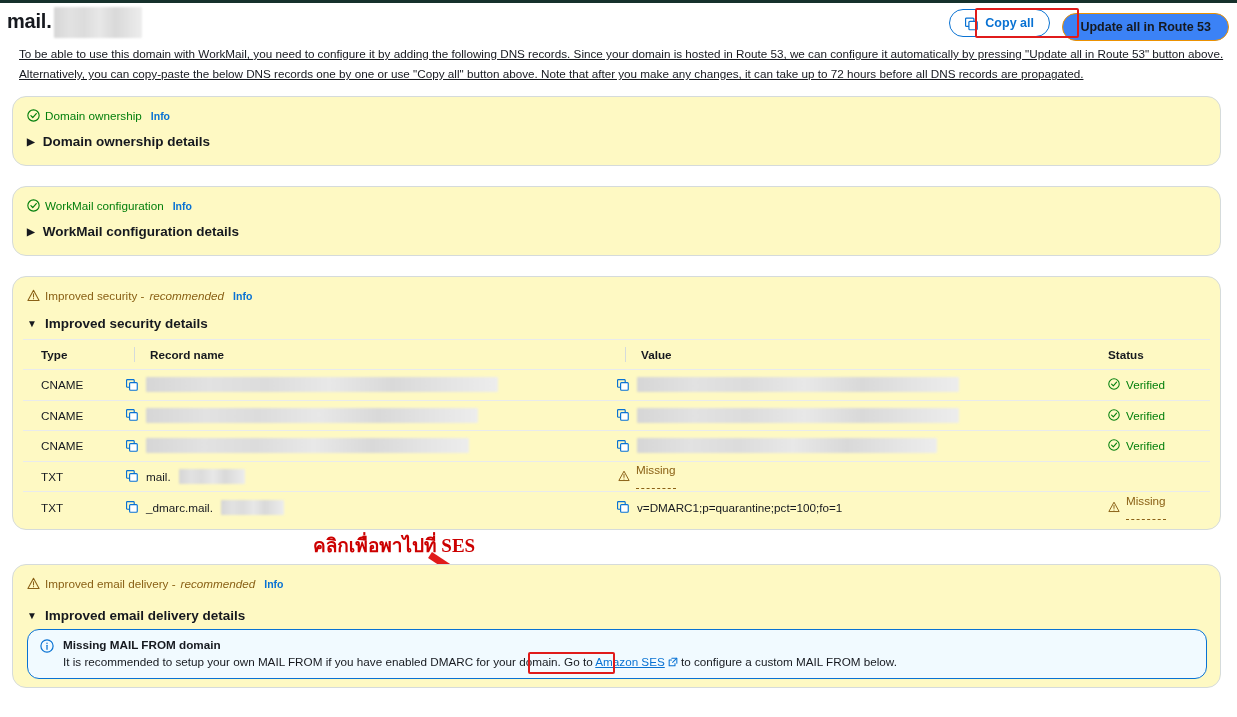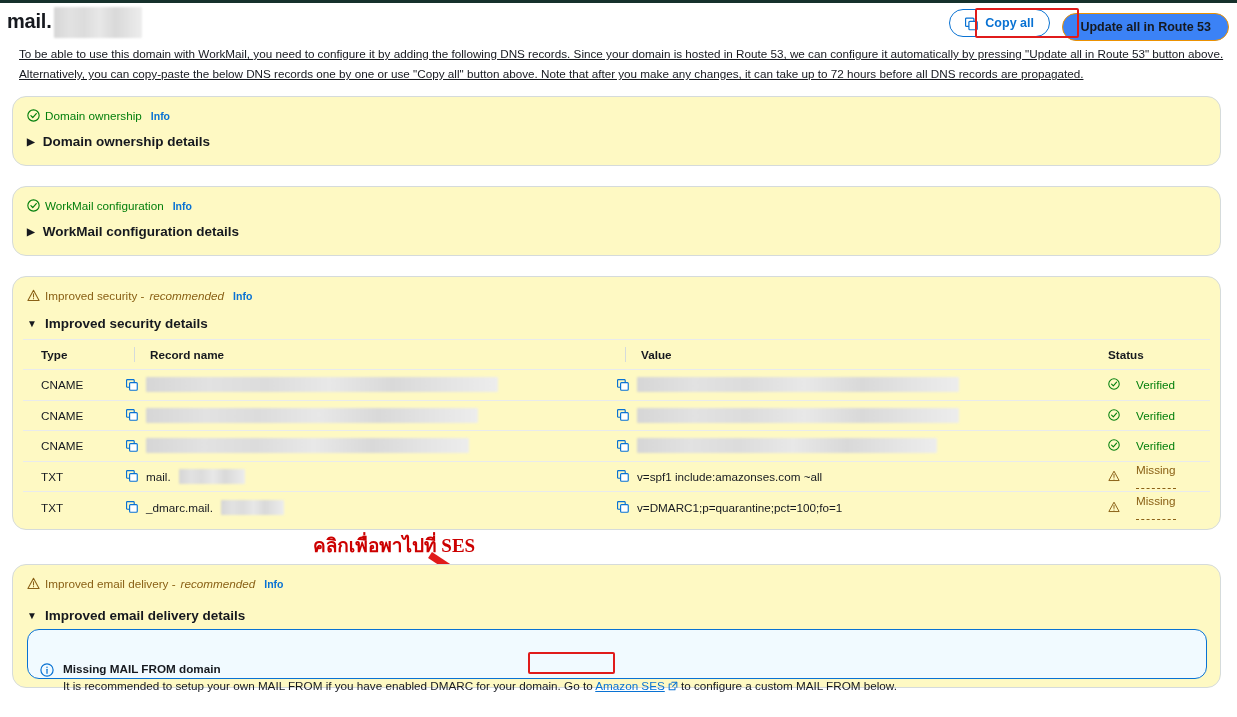--- a/index.html
+++ b/index.html
@@ -110,32 +110,32 @@
   .trow:last-child { border-bottom: none; }
   .c-type  { width: 93px; padding-left: 18px; }
   .c-name  { width: 491px; position: relative; padding-left: 10px; display:flex; align-items:center; gap:8px; }
   .c-val   { width: 490px; position: relative; padding-left: 10px; display:flex; align-items:center; gap:8px; }
   .c-stat  { flex: 1; padding-left: 11px; }
   .trow.head .c-name, .trow.head .c-val { padding-left: 18px; }
   .vdiv { border-left: 1px solid #d5dbdb; height: 15px; margin-right: 7px; }
   .copy-ic { width: 12px; height: 12px; flex: 0 0 12px; display:inline-flex; cursor:pointer; }
   .cellred { height: 15px; }
   .val-txt { color: #16191f; white-space: nowrap; }
-  .st { display:flex; align-items:center; gap:15px; font-size: 11.7px; white-space: nowrap; }
+  .st { display:flex; align-items:center; gap:5px; font-size: 11.7px; white-space: nowrap; }
   .st.ok { color: #037f0c; }
   .st.miss { color: #8a6116; }
   .st.miss .lbl { border-bottom: 1px dashed #8a6116; padding-bottom: 12px; }
 
   
   .alert {
     position: absolute; left: 14px; top: 64px; width: 1180px; height: 50px;
     background: #f1faff; border: 1px solid #0972d3; border-radius: 12px;
     padding: 8px 12px;
   }
-  .alert-row { display: flex; gap: 9px; margin-top: 24px; }
+  .alert-row { display: flex; gap: 9px; }
   .alert-ico { width: 14px; height: 14px; flex: 0 0 14px; margin-top: 1px; }
   .alert-title { font-size: 11.7px; font-weight: bold; color:#16191f; }
   .alert-body { font-size: 11.7px; color:#16191f; margin-top: 3px; line-height: 15px; }
   .ses-link { color:#0972d3; text-decoration: underline; cursor: pointer; white-space: nowrap; }
   .ext-ic { display:inline-block; width:10px; height:10px; margin-left:3px; vertical-align:-1px; }
   #ses-ann { left: 528px; top: 652px; width: 87px; height: 22px; }
 
   
   .ann-text {
     position: absolute; left: 313px; top: 530px;
@@ -339,29 +339,20 @@
             <div class="c-type">TXT</div>
             <div class="c-name">
               <span class="copy-ic">
                 <svg viewBox="0 0 13 13" width="12" height="12">
                   <rect x="0.6" y="0.6" width="8.3" height="8.3" rx="1" fill="none" stroke="#0972d3" stroke-width="1.25"></rect>
                   <rect x="3.9" y="3.9" width="8.3" height="8.3" rx="1" fill="#fff" stroke="#0972d3" stroke-width="1.25"></rect>
                 </svg>
               </span>
               <span class="val-txt">mail.</span>
               <span class="redact cellred" style="width:66px"></span>
-            </div>
-            <div class="c-val">
-              <span class="copy-ic">
-                <svg viewBox="0 0 13 13" width="12" height="12">
-                  <rect x="0.6" y="0.6" width="8.3" height="8.3" rx="1" fill="none" stroke="#0972d3" stroke-width="1.25"></rect>
-                  <rect x="3.9" y="3.9" width="8.3" height="8.3" rx="1" fill="#fff" stroke="#0972d3" stroke-width="1.25"></rect>
-                </svg>
-              </span>
-              <span class="val-txt">v=spf1 include:amazonses.com ~all</span>
             </div>
             <div class="c-stat">
               <span class="st miss">
                 <span class="ico">
                   <svg viewBox="0 0 14 14" width="12" height="12">
                     <path d="M7 1.4 L13 12.3 L1 12.3 Z" fill="none" stroke="#8a6116" stroke-width="1.15" stroke-linejoin="round"></path>
                     <path d="M7 5.2 V8.6" stroke="#8a6116" stroke-width="1.15" stroke-linecap="round"></path>
                     <circle cx="7" cy="10.4" r="0.62" fill="#8a6116"></circle>
                   </svg>
                 </span>

